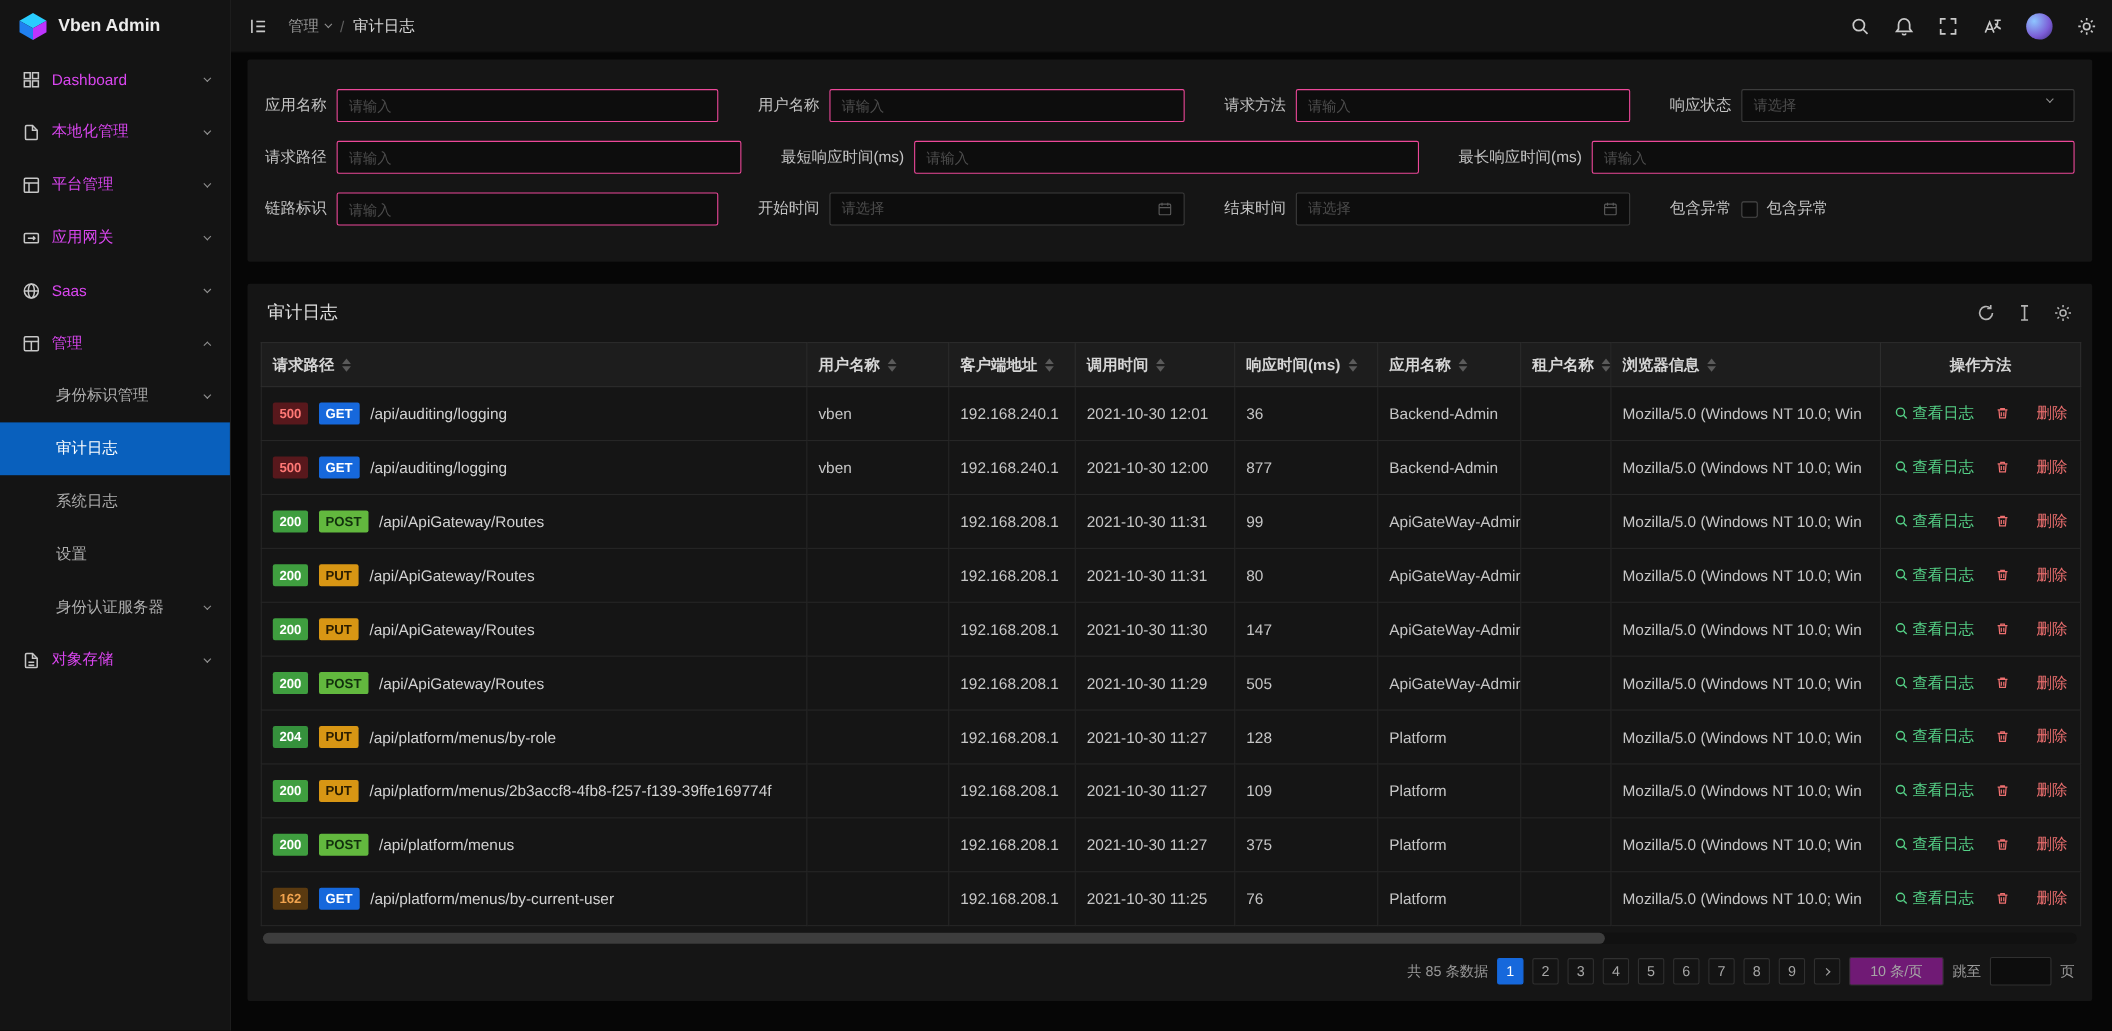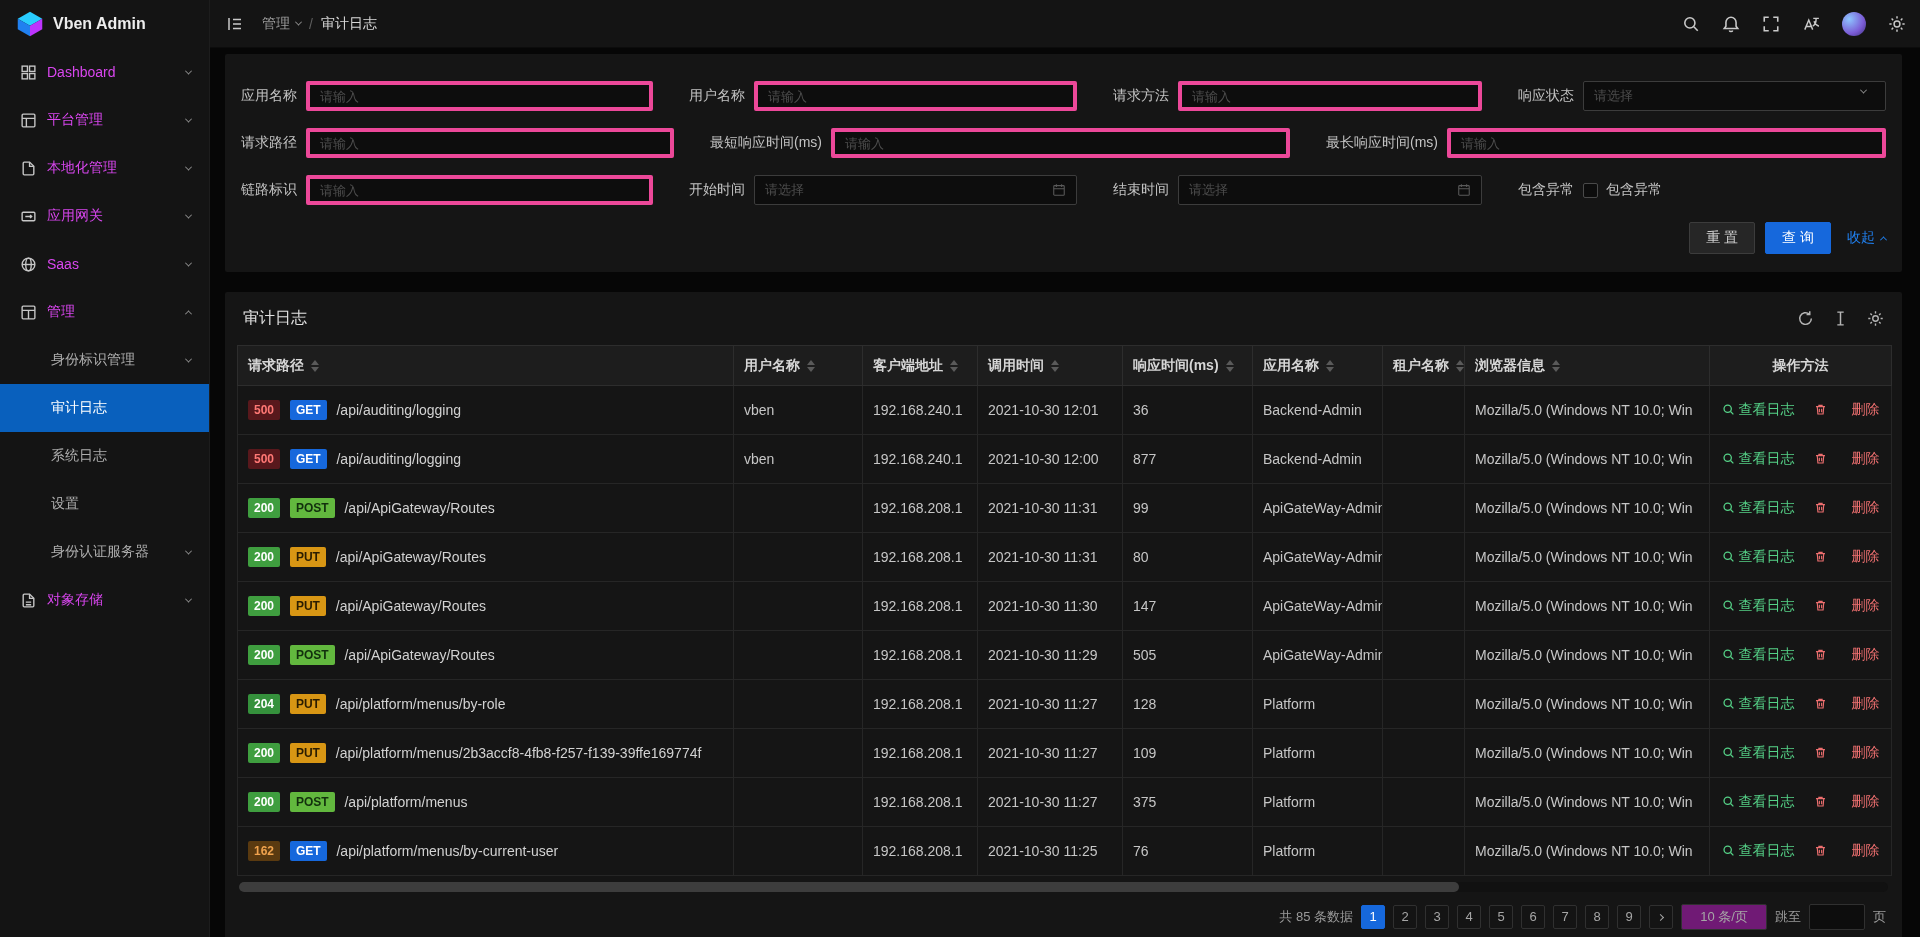--- a/index.html
+++ b/index.html
@@ -44,21 +44,21 @@
   .panel { background:var(--panel,#151515); border-radius:2px; }
 
   
   .search-panel { padding:27px 16px 16px; margin-bottom:20px; }
   .frow { display:grid; margin-bottom:17px; }
   .frow.cols-a { grid-template-columns:448px 424px 405px 1fr; }
   .frow.cols-b { grid-template-columns:469px 616px 1fr; }
   .fcell { display:flex; align-items:center; padding-right:36px; min-width:0; }
   .fcell.no-pad { padding-right:0; }
   .flabel { color:#c3c3c3; font-size:14px; white-space:nowrap; margin-right:9px; }
-  .tinput { flex:1; height:30px; background:#0d0d0d; border:4px solid #ec4899; border-radius:2px;
+  .tinput { flex:1; height:30px; background:#0d0d0d; border:1px solid #ec4899; border-radius:2px;
     color:#c9c9c9; font-size:13px; padding:0 10px; outline:none; min-width:0;
     font-family:"Liberation Sans","DejaVu Sans",sans-serif; }
   .tinput::placeholder { color:#4d4d4d; }
   .fake-ctl { flex:1; height:30px; background:#0d0d0d; border:1px solid #3c3c3c; border-radius:2px;
     display:flex; align-items:center; padding:0 10px; cursor:pointer; min-width:0; }
   .fake-ctl .ph { color:#4d4d4d; font-size:13px; flex:1; white-space:nowrap; overflow:hidden; }
   .fake-ctl .icn { width:14px; height:14px; color:#5a5a5a; display:inline-flex; flex-shrink:0; }
   .checkbox { width:15px; height:15px; border:1px solid #4a4a4a; border-radius:2px; background:#0d0d0d;
     display:inline-block; margin-right:8px; cursor:pointer; flex-shrink:0; }
   .cb-text { color:#c3c3c3; font-size:14px; white-space:nowrap; }
@@ -141,36 +141,36 @@
             <rect x="9" y="9" width="5" height="5"></rect>
           </svg>
       </span>
       <span class="mi-label">Dashboard</span>
       <span class="chev down small right-gap"></span>
     </div>
 
     <div class="menu-item">
       <span class="mi-icon">
         <svg viewBox="0 0 16 16" fill="none" stroke="currentColor" stroke-width="1.3">
+            <path d="M9 2H4a1 1 0 0 0-1 1v10a1 1 0 0 0 1 1h8a1 1 0 0 0 1-1V6z"></path>
+            <path d="M9 2v4h4"></path>
+          </svg>
+      </span>
+      <span class="mi-label">本地化管理</span>
+      <span class="chev down small right-gap"></span>
+    </div>
+
+    <div class="menu-item">
+      <span class="mi-icon">
+        <svg viewBox="0 0 16 16" fill="none" stroke="currentColor" stroke-width="1.3">
             <rect x="2" y="2" width="12" height="12" rx="1"></rect>
             <path d="M2 6h12M6 6v8"></path>
           </svg>
       </span>
       <span class="mi-label">平台管理</span>
-      <span class="chev down small right-gap"></span>
-    </div>
-
-    <div class="menu-item">
-      <span class="mi-icon">
-        <svg viewBox="0 0 16 16" fill="none" stroke="currentColor" stroke-width="1.3">
-            <path d="M9 2H4a1 1 0 0 0-1 1v10a1 1 0 0 0 1 1h8a1 1 0 0 0 1-1V6z"></path>
-            <path d="M9 2v4h4"></path>
-          </svg>
-      </span>
-      <span class="mi-label">本地化管理</span>
       <span class="chev down small right-gap"></span>
     </div>
 
     <div class="menu-item">
       <span class="mi-icon">
         <svg viewBox="0 0 16 16" fill="none" stroke="currentColor" stroke-width="1.3">
             <rect x="2" y="4" width="12" height="8" rx="1"></rect>
             <path d="M5 8h6M9.5 6.5 11 8l-1.5 1.5"></path>
           </svg>
       </span>
@@ -352,28 +352,20 @@
               </span>
             </div>
           </div>
           <div class="fcell no-pad">
             <span class="flabel">包含异常</span>
             <span class="checkbox"></span>
             <span class="cb-text">包含异常</span>
           </div>
         </div>
 
-        <div class="btn-row">
-          <button class="btn btn-default">重 置</button>
-          <button class="btn btn-primary">查 询</button>
-          <span class="collapse-link">
-            <span>收起</span>
-            <span class="chev up small"></span>
-          </span>
-        </div>
       </section>
 
       <section class="panel table-panel">
         <div class="tp-titlebar">
           <span class="tp-title">审计日志</span>
           <span class="tp-tools">
             <span class="tool-icon">
               <svg viewBox="0 0 16 16" fill="none" stroke="currentColor" stroke-width="1.4">
                   <path d="M13.5 8A5.5 5.5 0 1 1 11.6 3.85"></path>
                   <path d="M12 1.2v3h-3"></path>

